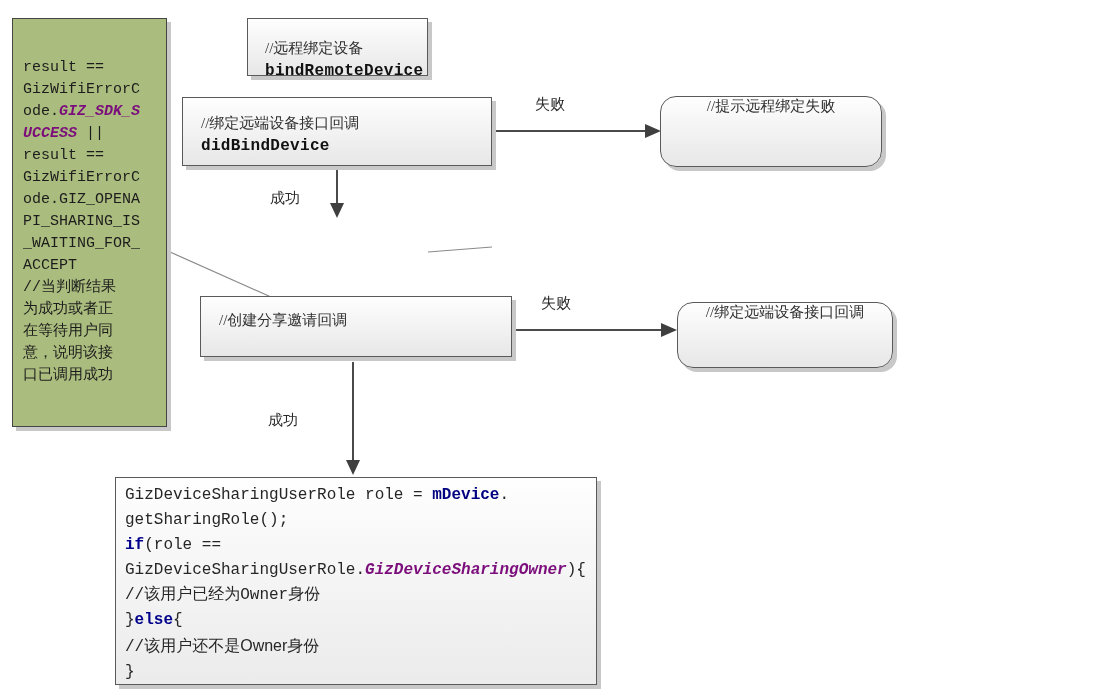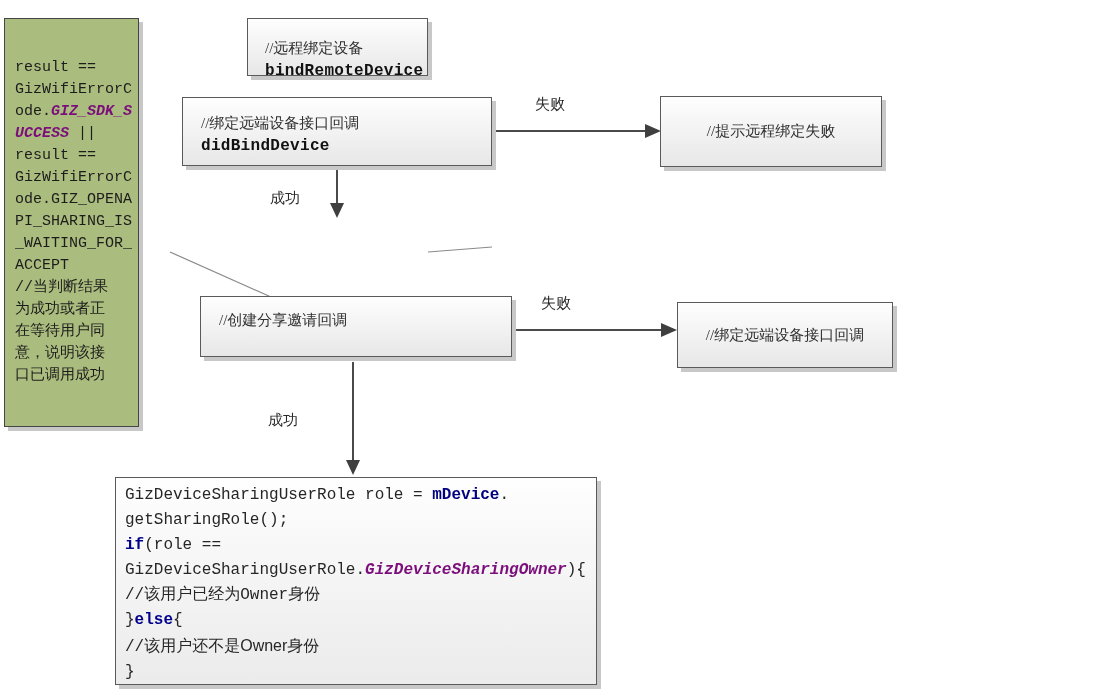--- a/index.html
+++ b/index.html
@@ -13,21 +13,21 @@
     position:relative; width:1113px; height:700px; background:#fff;
     overflow:hidden; font-family:"Liberation Sans", sans-serif; color:#262626;
   }
   #edges { position:absolute; left:0; top:0; width:1113px; height:700px; }
 
   .note {
     position:absolute; background:var(--green-fill); border:1px solid var(--green-border);
     box-shadow:4px 4px 0 var(--shadow); box-sizing:border-box; color:#1c1c1c;
   }
   .note-left {
-    left:4px; top:18px; width:135px; height:409px;
+    left:12px; top:18px; width:155px; height:409px;
     font-family:"Liberation Mono","DejaVu Sans Mono",monospace;
     font-size:15px; line-height:22px; white-space:pre; padding:38px 4px 0 10px;
   }
   .note-right {
     left:492px; top:196px; width:558px; height:80px;
     font-family:"Liberation Serif","DejaVu Serif",serif;
     font-size:17px; line-height:29px; white-space:pre-wrap; padding:11px 8px 0 9px;
   }
   .flowbox {
     position:absolute; box-sizing:border-box;
@@ -41,22 +41,22 @@
   }
   .flowbox .method {
     font-family:"Liberation Mono","DejaVu Sans Mono",monospace;
     font-weight:bold; font-size:16px; color:#111; line-height:24px; letter-spacing:0.3px;
   }
   .flowbox .method.sans {
     font-family:"Liberation Sans",sans-serif; font-weight:normal; font-size:17px; letter-spacing:0;
   }
   .pad-box { padding:18px 0 0 17px; }
   .center-box {
-    display:flex; align-items:center; justify-content:center;
-    font-family:"Liberation Serif","DejaVu Serif",serif; font-size:15px; color:#303030;
+    display:flex; justify-content:center;
+    font-family:"Liberation Serif","DejaVu Serif",serif; font-size:15px; color:#303030;border-radius:16px;
   }
   .code-block {
     position:absolute; left:115px; top:477px; width:482px; height:208px;
     box-sizing:border-box; border:1px solid var(--box-border);
     background:linear-gradient(#fefefe,#ebebeb); box-shadow:4px 4px 0 var(--shadow);
     font-family:"Liberation Mono","DejaVu Sans Mono",monospace;
     font-size:16px; line-height:25px; color:var(--code-text);
     white-space:pre-wrap; padding:5px 8px 7px 9px;
   }
   .edge-label {

